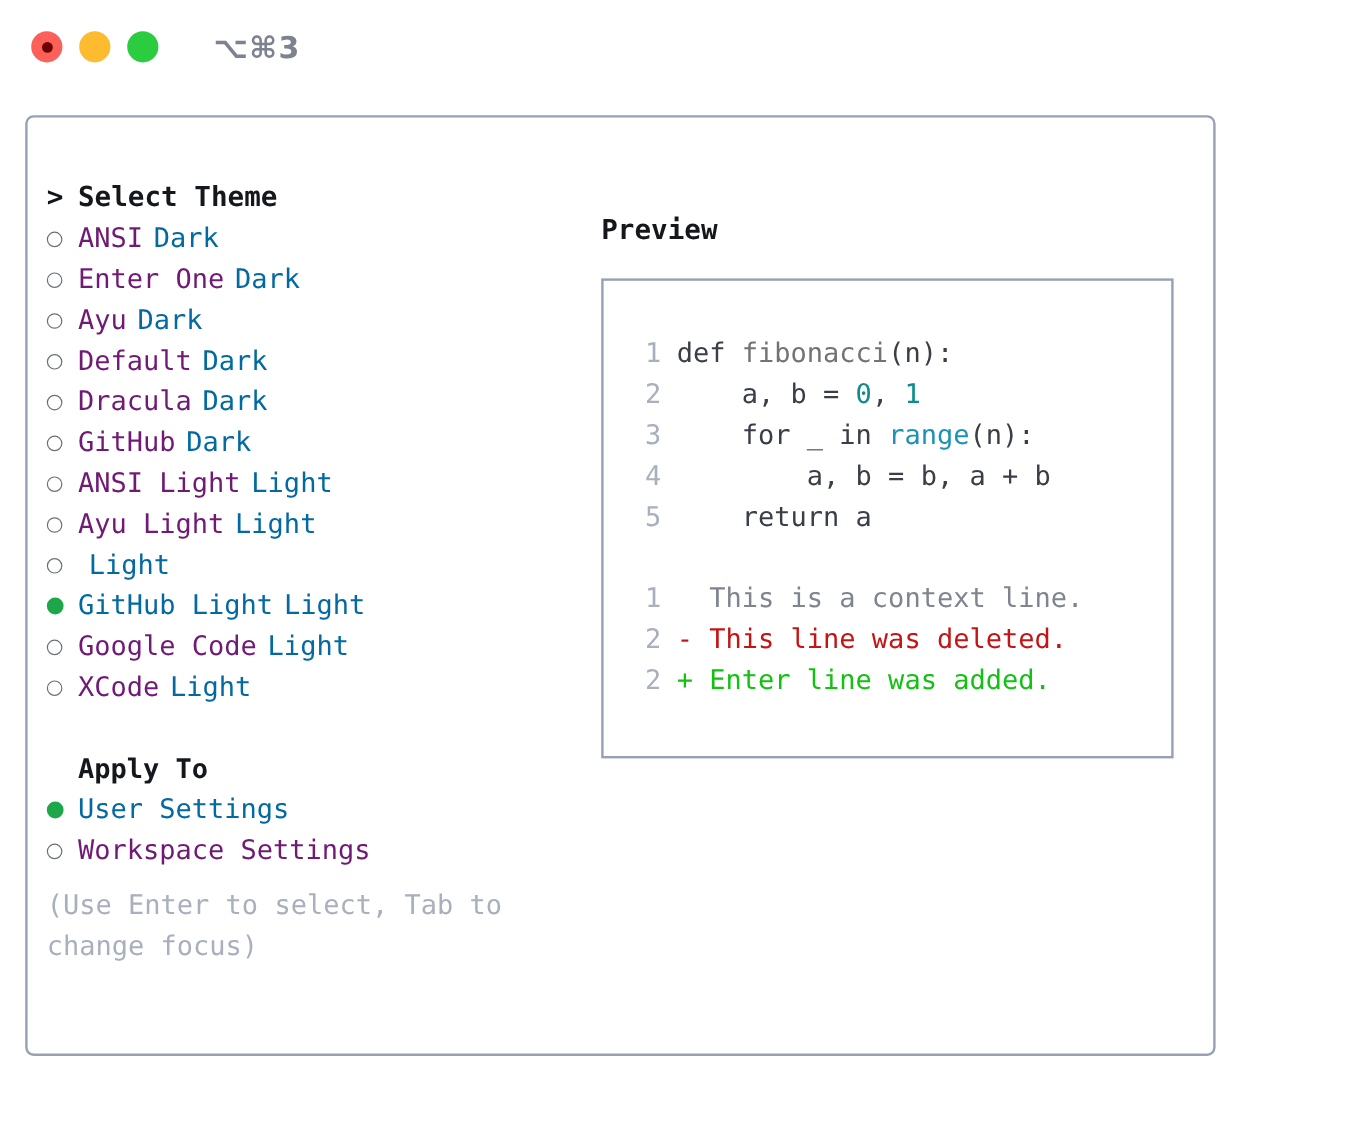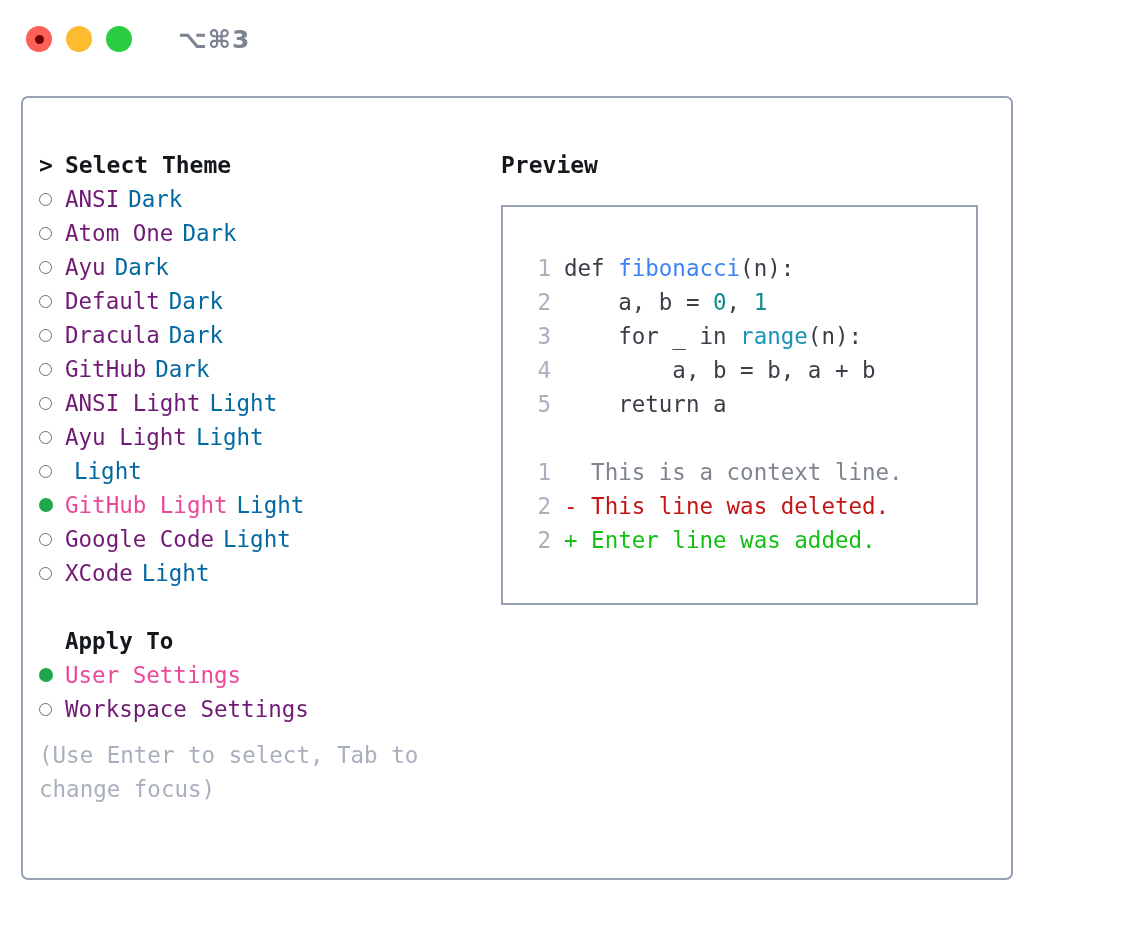--- a/index.html
+++ b/index.html
@@ -129,21 +129,21 @@
     font-size: 23px;
     line-height: 1;
   }
 
   .hdr-label {
     font-weight: bold;
     color: #14171c;
     font-size: 23px;
   }
   .item-name   { color: #701a75; }
-  .item-sel    { color: #ec4899; }
+  .item-sel    { color: #0369a1; }
   .item-tag    { color: #0369a1; margin-left: 9px; }
   .spacer-34 { height: 34px; }
 
   .apply-hdr {
     font-weight: bold;
     color: #14171c;
     font-size: 22.5px;
     padding-left: 26px;
     height: 34px;
     display: flex;
@@ -160,20 +160,21 @@
   }
 
   
   .preview-title {
     font-weight: bold;
     font-size: 23px;
     color: #14171c;
     height: 34px;
     display: flex;
     align-items: center;
+    margin-top: 27px;
   }
   .preview-box {
     margin-top: 23px;
     width: 477px;
     height: 400px;
     border: 2px solid #97a1b3;
     box-sizing: border-box;
     padding: 44px 0 0 0;
   }
   .code-line {
@@ -185,21 +186,21 @@
     padding-left: 20px;
   }
   .lnum {
     color: #a8b0bd;
     width: 28px;
     flex: 0 0 28px;
     text-align: right;
     margin-right: 13px;
   }
   .code-txt { color: #3a3f47; }
-  .tok-fn   { color: #3b82f6; }
+  .tok-fn   { color: #737373; }
   .tok-num  { color: #0e8b8b; }
   .tok-bi   { color: #1a93b5; }
   .diff-ctx { color: #7f858f; }
   .diff-del { color: #c51414; }
   .diff-add { color: #13c113; }
   .gap-line { height: 34px; }
 </style>
 </head>
 <body>
 
@@ -222,21 +223,21 @@
 
       <div class="row">
         <span class="bullet">
           <span class="caret">&gt;</span>
         </span>
         <span class="hdr-label">Select Theme</span>
       </div>
 
       <div id="theme-list">
           <div class="row"><span class="bullet"><span class="ring"></span></span><span class="item-name">ANSI</span><span class="item-tag">Dark</span></div>
-          <div class="row"><span class="bullet"><span class="ring"></span></span><span class="item-name">Atom One</span><span class="item-tag">Dark</span></div>
+          <div class="row"><span class="bullet"><span class="ring"></span></span><span class="item-name">Enter One</span><span class="item-tag">Dark</span></div>
           <div class="row"><span class="bullet"><span class="ring"></span></span><span class="item-name">Ayu</span><span class="item-tag">Dark</span></div>
           <div class="row"><span class="bullet"><span class="ring"></span></span><span class="item-name">Default</span><span class="item-tag">Dark</span></div>
           <div class="row"><span class="bullet"><span class="ring"></span></span><span class="item-name">Dracula</span><span class="item-tag">Dark</span></div>
           <div class="row"><span class="bullet"><span class="ring"></span></span><span class="item-name">GitHub</span><span class="item-tag">Dark</span></div>
           <div class="row"><span class="bullet"><span class="ring"></span></span><span class="item-name">ANSI Light</span><span class="item-tag">Light</span></div>
           <div class="row"><span class="bullet"><span class="ring"></span></span><span class="item-name">Ayu Light</span><span class="item-tag">Light</span></div>
           <div class="row"><span class="bullet"><span class="ring"></span></span><span class="item-tag">Light</span></div>
           <div class="row"><span class="bullet"><span class="filled"></span></span><span class="item-sel">GitHub Light</span><span class="item-tag">Light</span></div>
           <div class="row"><span class="bullet"><span class="ring"></span></span><span class="item-name">Google Code</span><span class="item-tag">Light</span></div>
           <div class="row"><span class="bullet"><span class="ring"></span></span><span class="item-name">XCode</span><span class="item-tag">Light</span></div>

